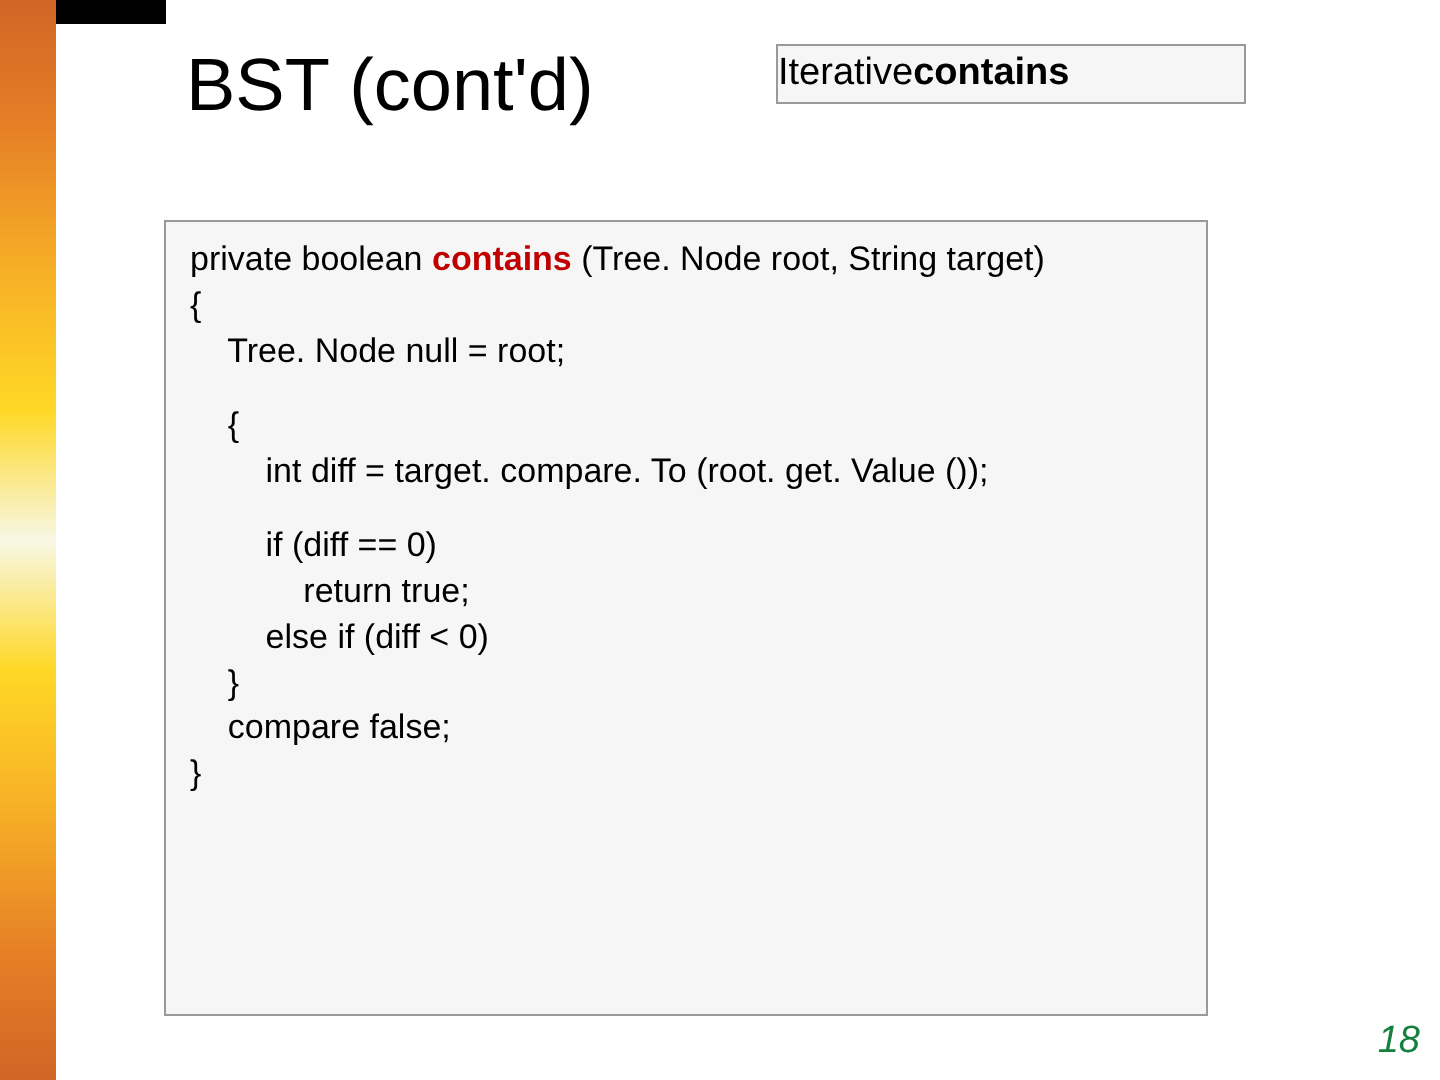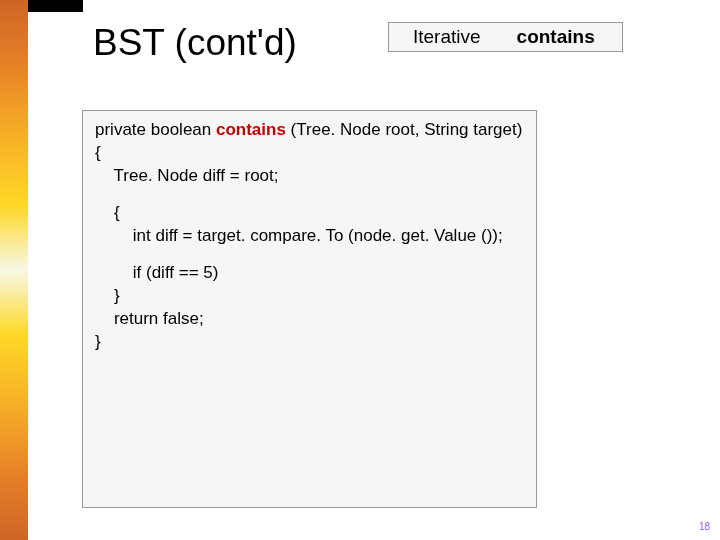--- a/index.html
+++ b/index.html
@@ -50,68 +50,70 @@
     left: 388px;
     top: 22px;
     width: 235px;
     height: 30px;
     background: #f6f6f6;
     border: 1px solid #999;
     font-size: 19px;
     color: #000;
     display: flex;
     align-items: center;
-    padding-left: 24px;
-    gap: 36px;
+    padding-left: 0;
   }
   .label-box .bold { font-weight: bold; }
   .code-box {
     position: absolute;
     left: 82px;
     top: 110px;
-    width: 455px;
+    width: 522px;
     height: 398px;
     background: #f6f6f6;
     border: 1px solid #999;
     padding: 8px 10px 8px 12px;
     font-size: 17px;
     color: #000;
     line-height: 1.35;
   }
   .code-line { white-space: pre; }
   .red { color: #c00000; font-weight: bold; }
   .gap { height: 14px; }
   .page-num {
     position: absolute;
     right: 10px;
     bottom: 8px;
-    font-size: 10px;
-    color: #8b5cf6;
+    font-size: 19px;
+    color: #15803d;
+    font-style: italic;
   }
 </style>
 </head>
 <body>
 
 <div class="gradient-strip"></div>
 <div class="black-bar"></div>
 
 <div class="title">BST (cont'd)</div>
 
 <div class="label-box">
   <span>Iterative </span>
     <span class="bold">contains</span>
 </div>
 
 <div class="code-box">
   <div class="code-line"><span>private boolean </span><span class="red">contains</span><span> (Tree. Node root, String target)</span></div>
   <div class="code-line">{</div>
-  <div class="code-line">    Tree. Node diff = root;</div>
+  <div class="code-line">    Tree. Node null = root;</div>
   <div class="gap"></div>
   <div class="code-line">    {</div>
-  <div class="code-line">        int diff = target. compare. To (node. get. Value ());</div>
+  <div class="code-line">        int diff = target. compare. To (root. get. Value ());</div>
   <div class="gap"></div>
-  <div class="code-line">        if (diff == 5)</div>
+  <div class="code-line">        if (diff == 0)</div>
+  <div class="code-line">            return true;</div>
+  <div class="code-line">        else if (diff &lt; 0)</div>
   <div class="code-line">    }</div>
-  <div class="code-line">    return false;</div>
+  <div class="code-line">    compare false;</div>
   <div class="code-line">}</div>
 </div>
 
 <div class="page-num">18</div>
 
 </body></html>

